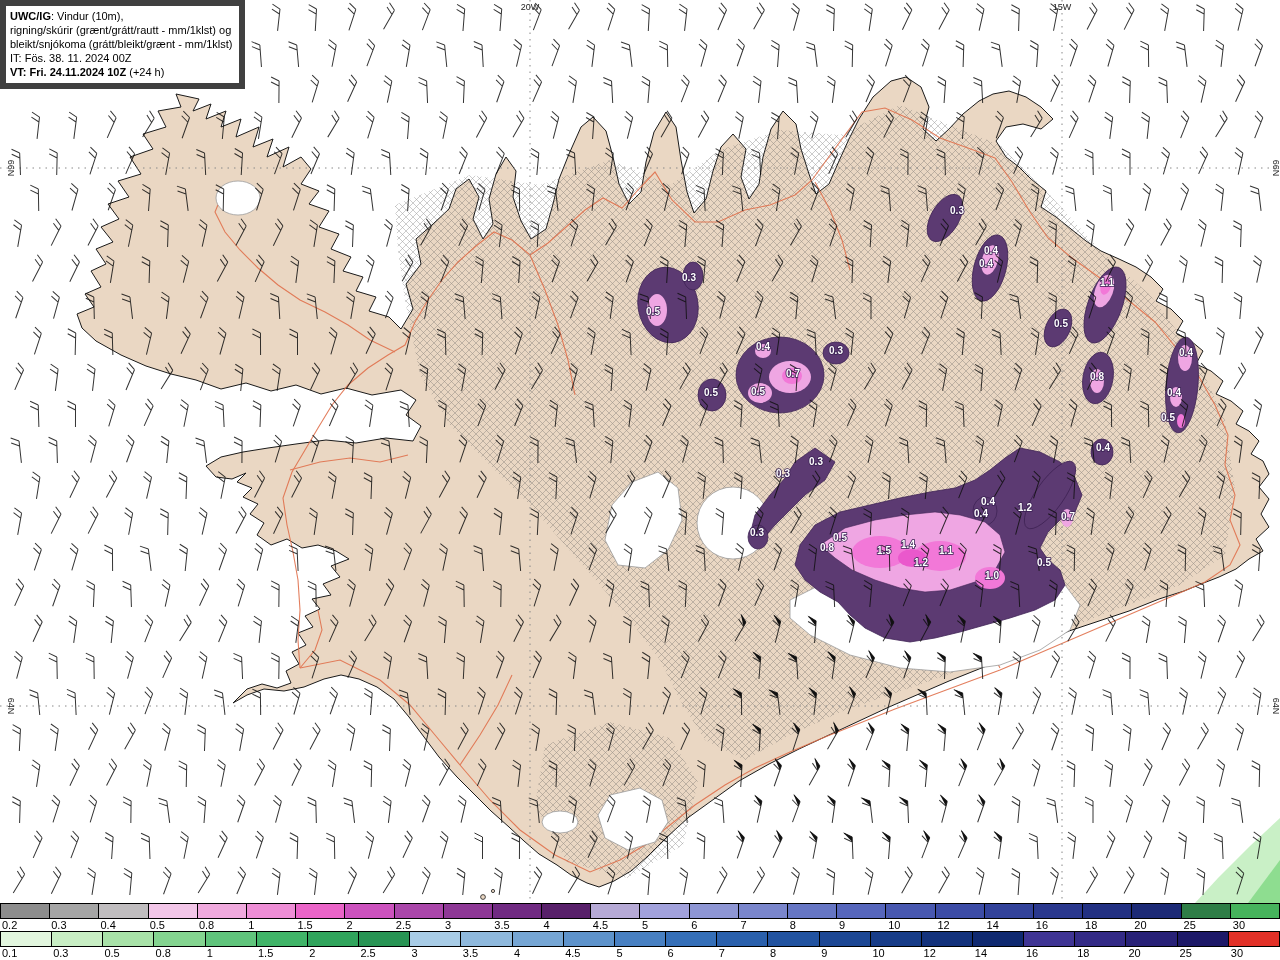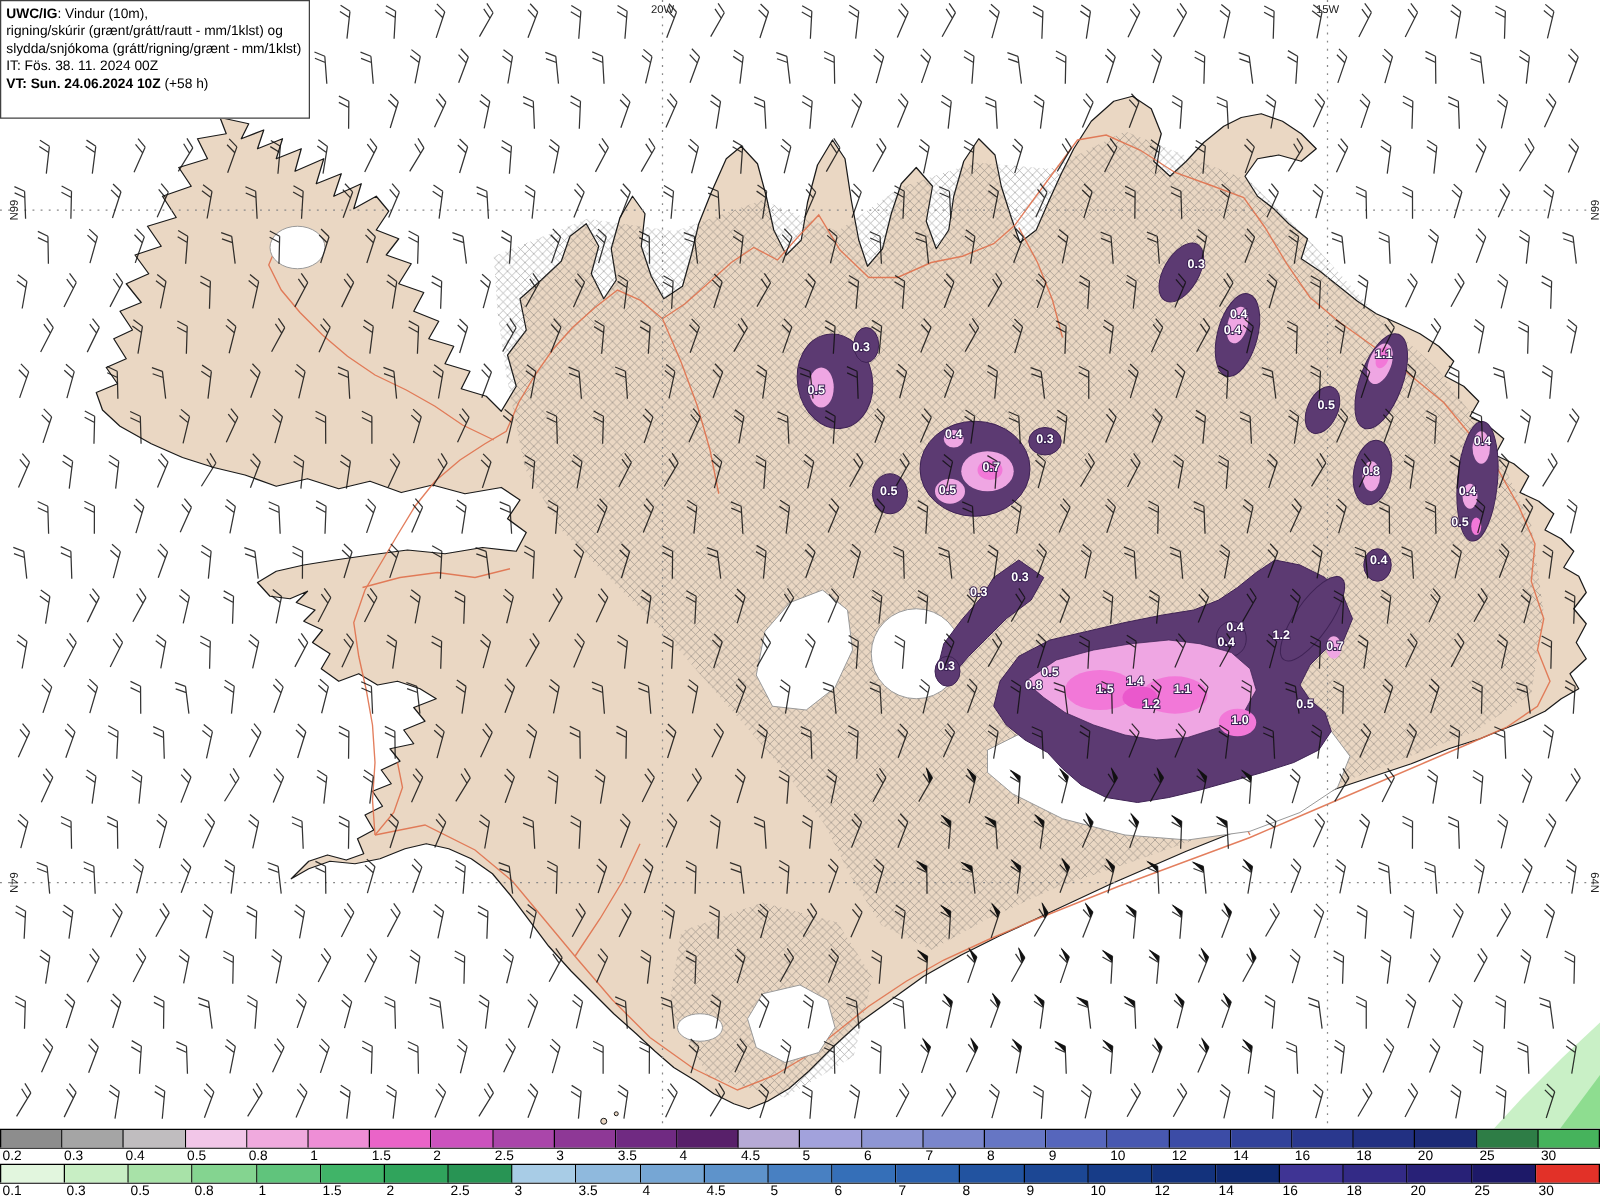--- a/index.html
+++ b/index.html
@@ -1,21 +1,21 @@
 <!DOCTYPE html>
 <html><head>
 <meta charset="utf-8">
 <style>
   html,body{margin:0;padding:0;}
   body{font-family:"Liberation Sans", sans-serif;}
   .screen{position:relative;width:1280px;height:960px;background:#fff;overflow:hidden;}
   .map-wrap{position:absolute;top:0;left:0;width:1280px;height:903px;}
   .title-box{
     position:absolute;top:0;left:0;z-index:20;background:#fff;
-    border:1px solid #404040;padding:3px 6px 20px 4px;font-size:11px;line-height:14px;color:#000;
+    border:6px solid #404040;padding:3px 6px 4px 4px;font-size:11px;line-height:14px;color:#000;
     max-width:250px;
   }
   .title-box b{font-weight:bold;}
   .bars{position:absolute;left:0;top:903px;width:1280px;background:#fff;}
   .bar-cells{position:relative;display:flex;height:16px;border-top:1px solid #000;border-bottom:1px solid #000;box-sizing:border-box;}
   .bar-cells .cell{flex:1 1 0;border-right:1px solid #000;box-sizing:border-box;}
   .bar-cells .cell:first-child{border-left:1px solid #000;}
   .bar-labels{position:relative;height:12px;font-size:11px;line-height:12px;color:#000;}
   .bar-labels span{position:absolute;top:0;white-space:nowrap;}
   .bar-labels.last{height:13px;}
@@ -2712,23 +2712,23 @@
           <text x="1273" y="168" font-size="9" fill="#222" text-anchor="middle" transform="rotate(90 1273 168)">66N</text>
           <text x="8" y="706" font-size="9" fill="#222" text-anchor="middle" transform="rotate(90 8 706)">64N</text>
           <text x="1273" y="706" font-size="9" fill="#222" text-anchor="middle" transform="rotate(90 1273 706)">64N</text>
         </g>
     </svg>
 
     
     <div class="title-box">
       <div><b>UWC/IG</b><span>: Vindur (10m),</span></div>
       <div>rigning/skúrir (grænt/grátt/rautt - mm/1klst) og</div>
-      <div>slydda/snjókoma (grátt/rigning/grænt - mm/1klst)</div>
+      <div>bleikt/snjókoma (grátt/bleikt/grænt - mm/1klst)</div>
       <div>IT: Fös. 38. 11. 2024 00Z</div>
-      <div><b>VT: Sun. 24.06.2024 10Z</b><span> (+58 h)</span></div>
+      <div><b>VT: Fri. 24.11.2024 10Z</b><span> (+24 h)</span></div>
     </div>
   </div>
 
   <div class="bars">
     <div id="bar-sleet-cells" class="bar-cells">
         <div class="cell" style="background: rgb(141, 141, 141);"></div>
         <div class="cell" style="background: rgb(165, 165, 165);"></div>
         <div class="cell" style="background: rgb(192, 189, 191);"></div>
         <div class="cell" style="background: rgb(242, 198, 232);"></div>
         <div class="cell" style="background: rgb(240, 170, 222);"></div>

